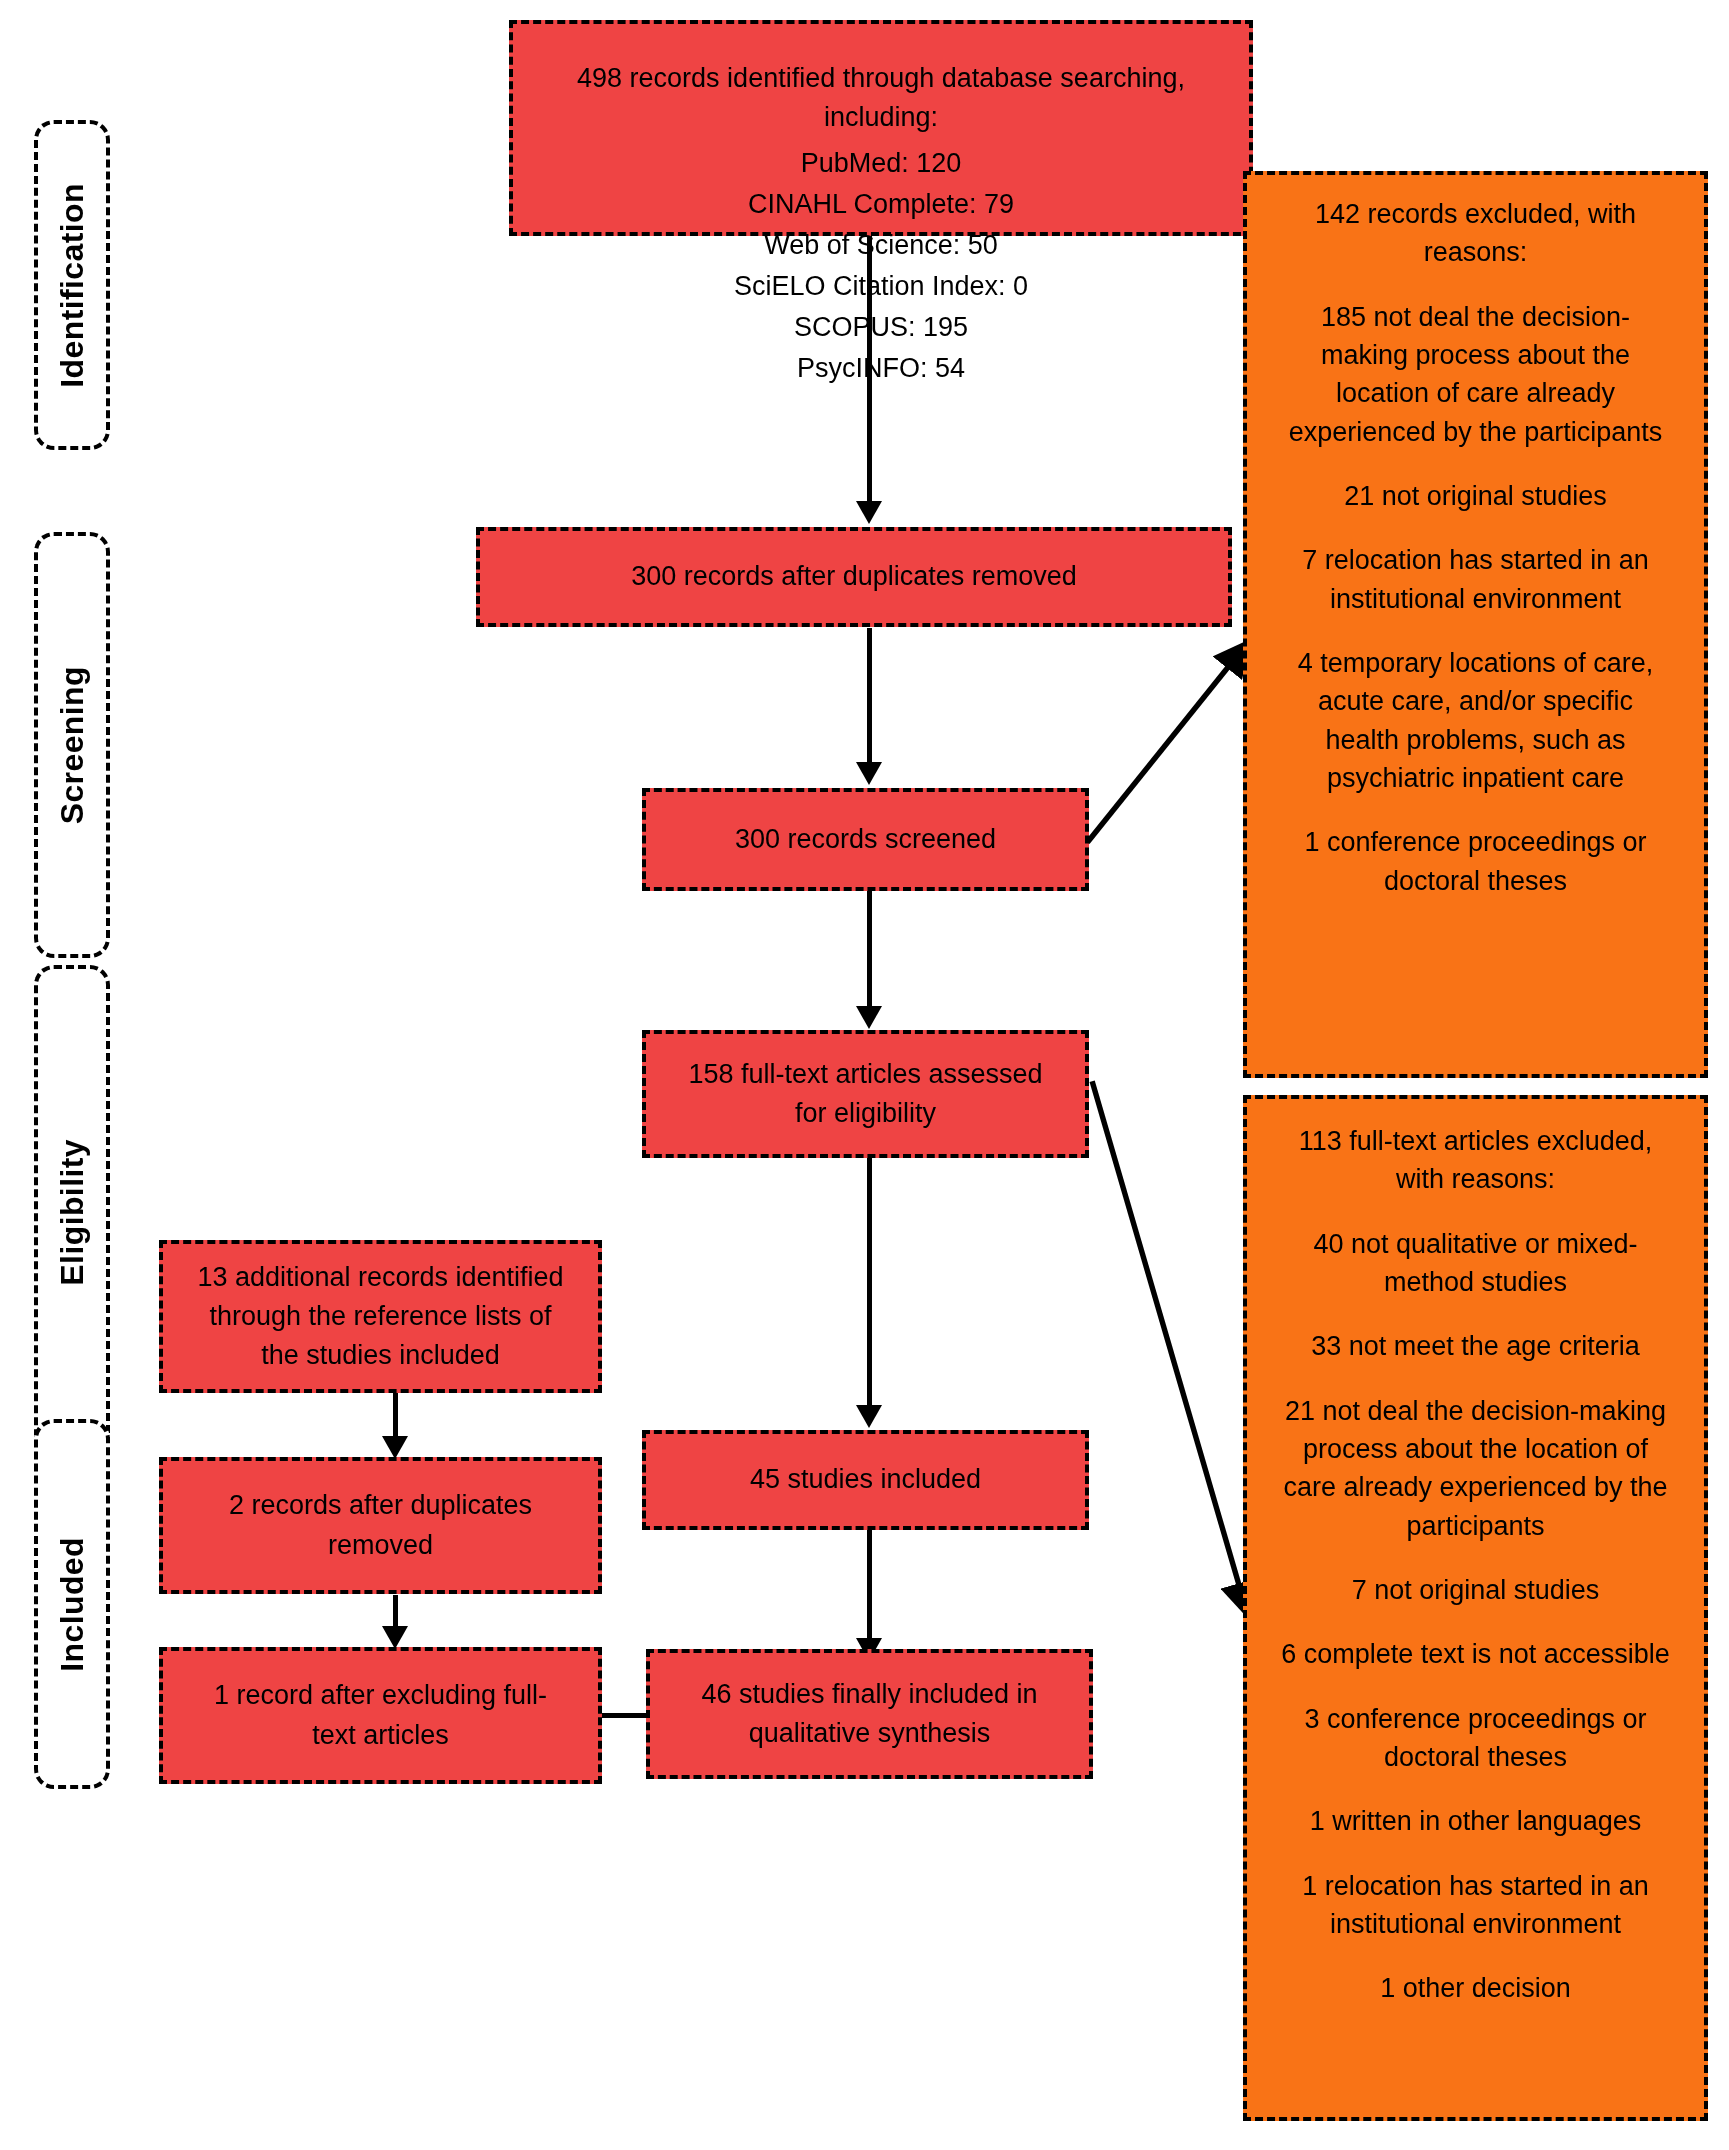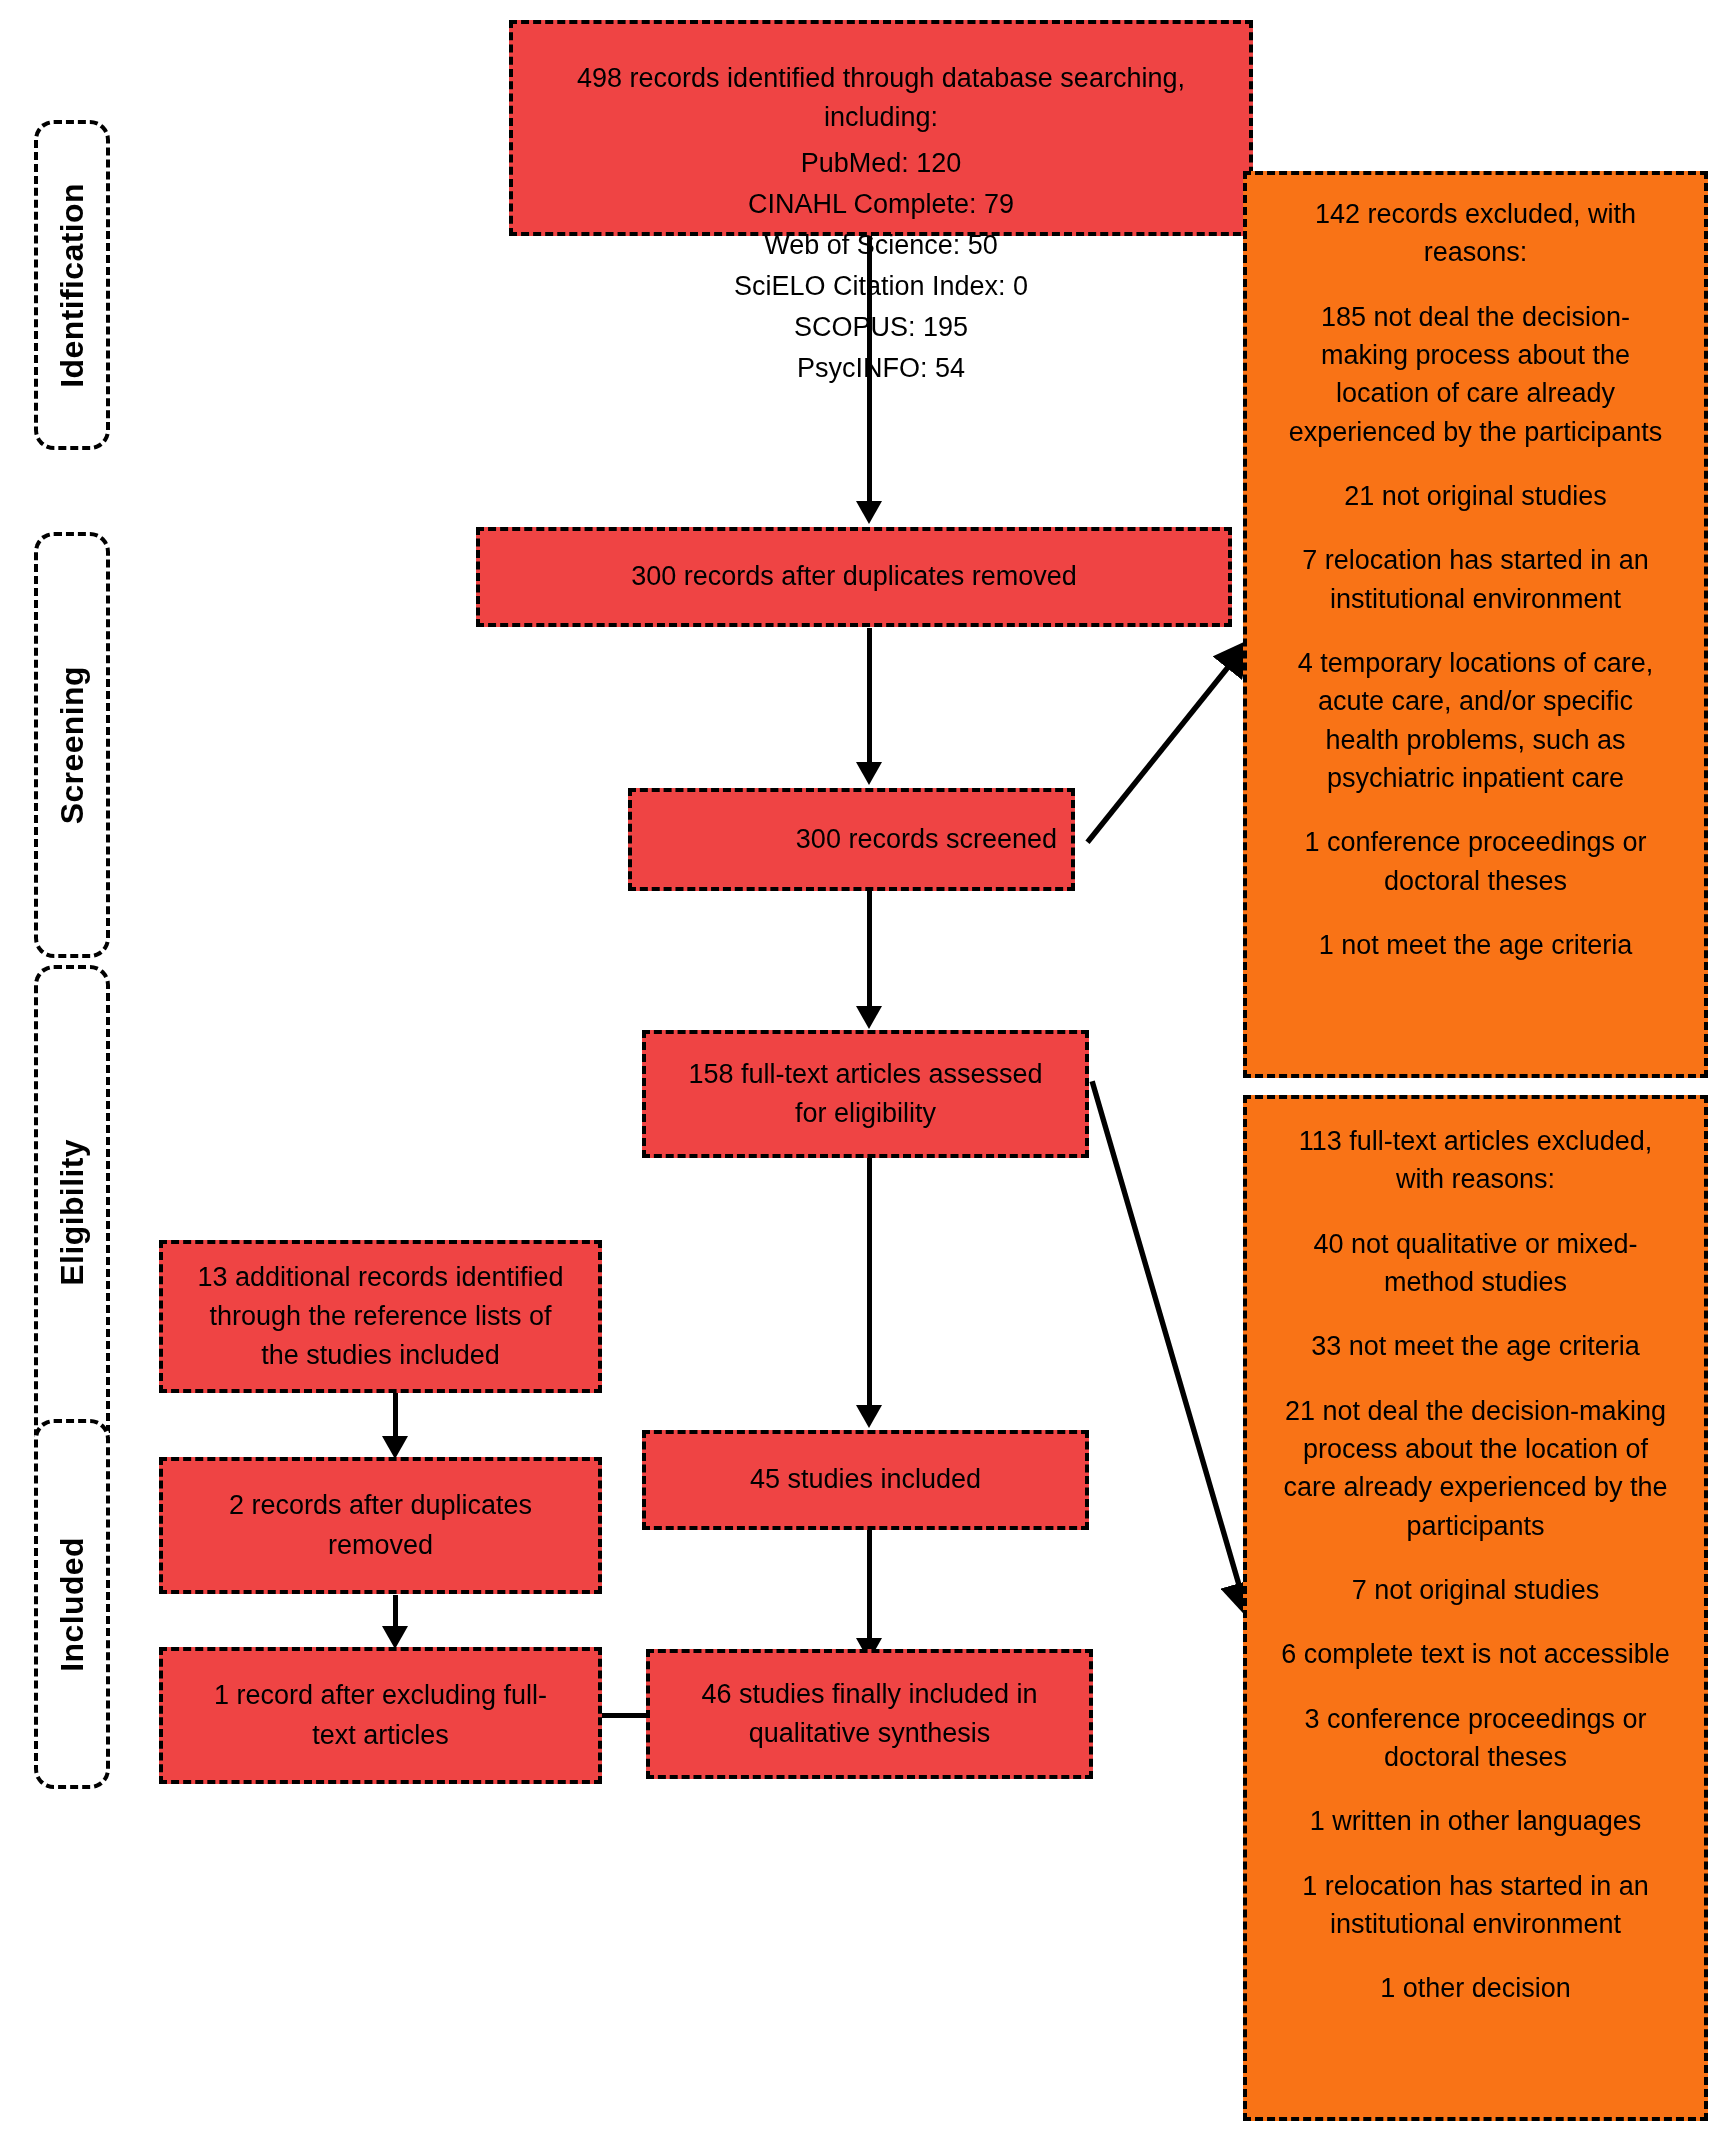--- a/index.html
+++ b/index.html
@@ -148,21 +148,21 @@
   <div class="vline" style="left:867px; top:236px; height:279px;"></div>
   <div class="arrowhead-down" style="left:856px; top:501px;"></div>
 
   <div class="node" style="left:476px; top:527px; width:756px; height:100px;">
     <span class="txt">300 records after duplicates removed</span>
   </div>
 
   <div class="vline" style="left:867px; top:628px; height:136px;"></div>
   <div class="arrowhead-down" style="left:856px; top:762px;"></div>
 
-  <div class="node" style="left:628px; top:788px; width:447px; height:103px;text-align:right;">
+  <div class="node" style="left:642px; top:788px; width:447px; height:103px;">
     <span class="txt">300 records screened</span>
   </div>
 
   <svg class="diag-svg" style="left:0; top:0; width:1730px; height:2151px;" viewBox="0 0 2243 2789" width="1730" height="2151">
     <defs>
       <marker id="ah" markerWidth="7" markerHeight="7" refX="5.2" refY="3.5" orient="auto">
         <polygon points="0 0, 7 3.5, 0 7" fill="#000000"></polygon>
       </marker>
     </defs>
     <line x1="1410" y1="1092" x2="1614" y2="838" stroke="#000000" stroke-width="7" marker-end="url(#ah)"></line>
@@ -229,21 +229,20 @@
 experienced by the participants</span>
     <span class="excl-line">21 not original studies</span>
     <span class="excl-line">7 relocation has started in an
 institutional environment</span>
     <span class="excl-line">4 temporary locations of care,
 acute care, and/or specific
 health problems, such as
 psychiatric inpatient care</span>
     <span class="excl-line">1 conference proceedings or
 doctoral theses</span>
-    <span class="excl-line">1 not meet the age criteria</span>
   </div>
 
   <div class="excl" style="left:1243px; top:1095px; width:465px; height:1026px; padding-top:23px;">
     <span class="excl-line">113 full-text articles excluded,
 with reasons:</span>
     <span class="excl-line">40 not qualitative or mixed-
 method studies</span>
     <span class="excl-line">33 not meet the age criteria</span>
     <span class="excl-line">21 not deal the decision-making
 process about the location of

